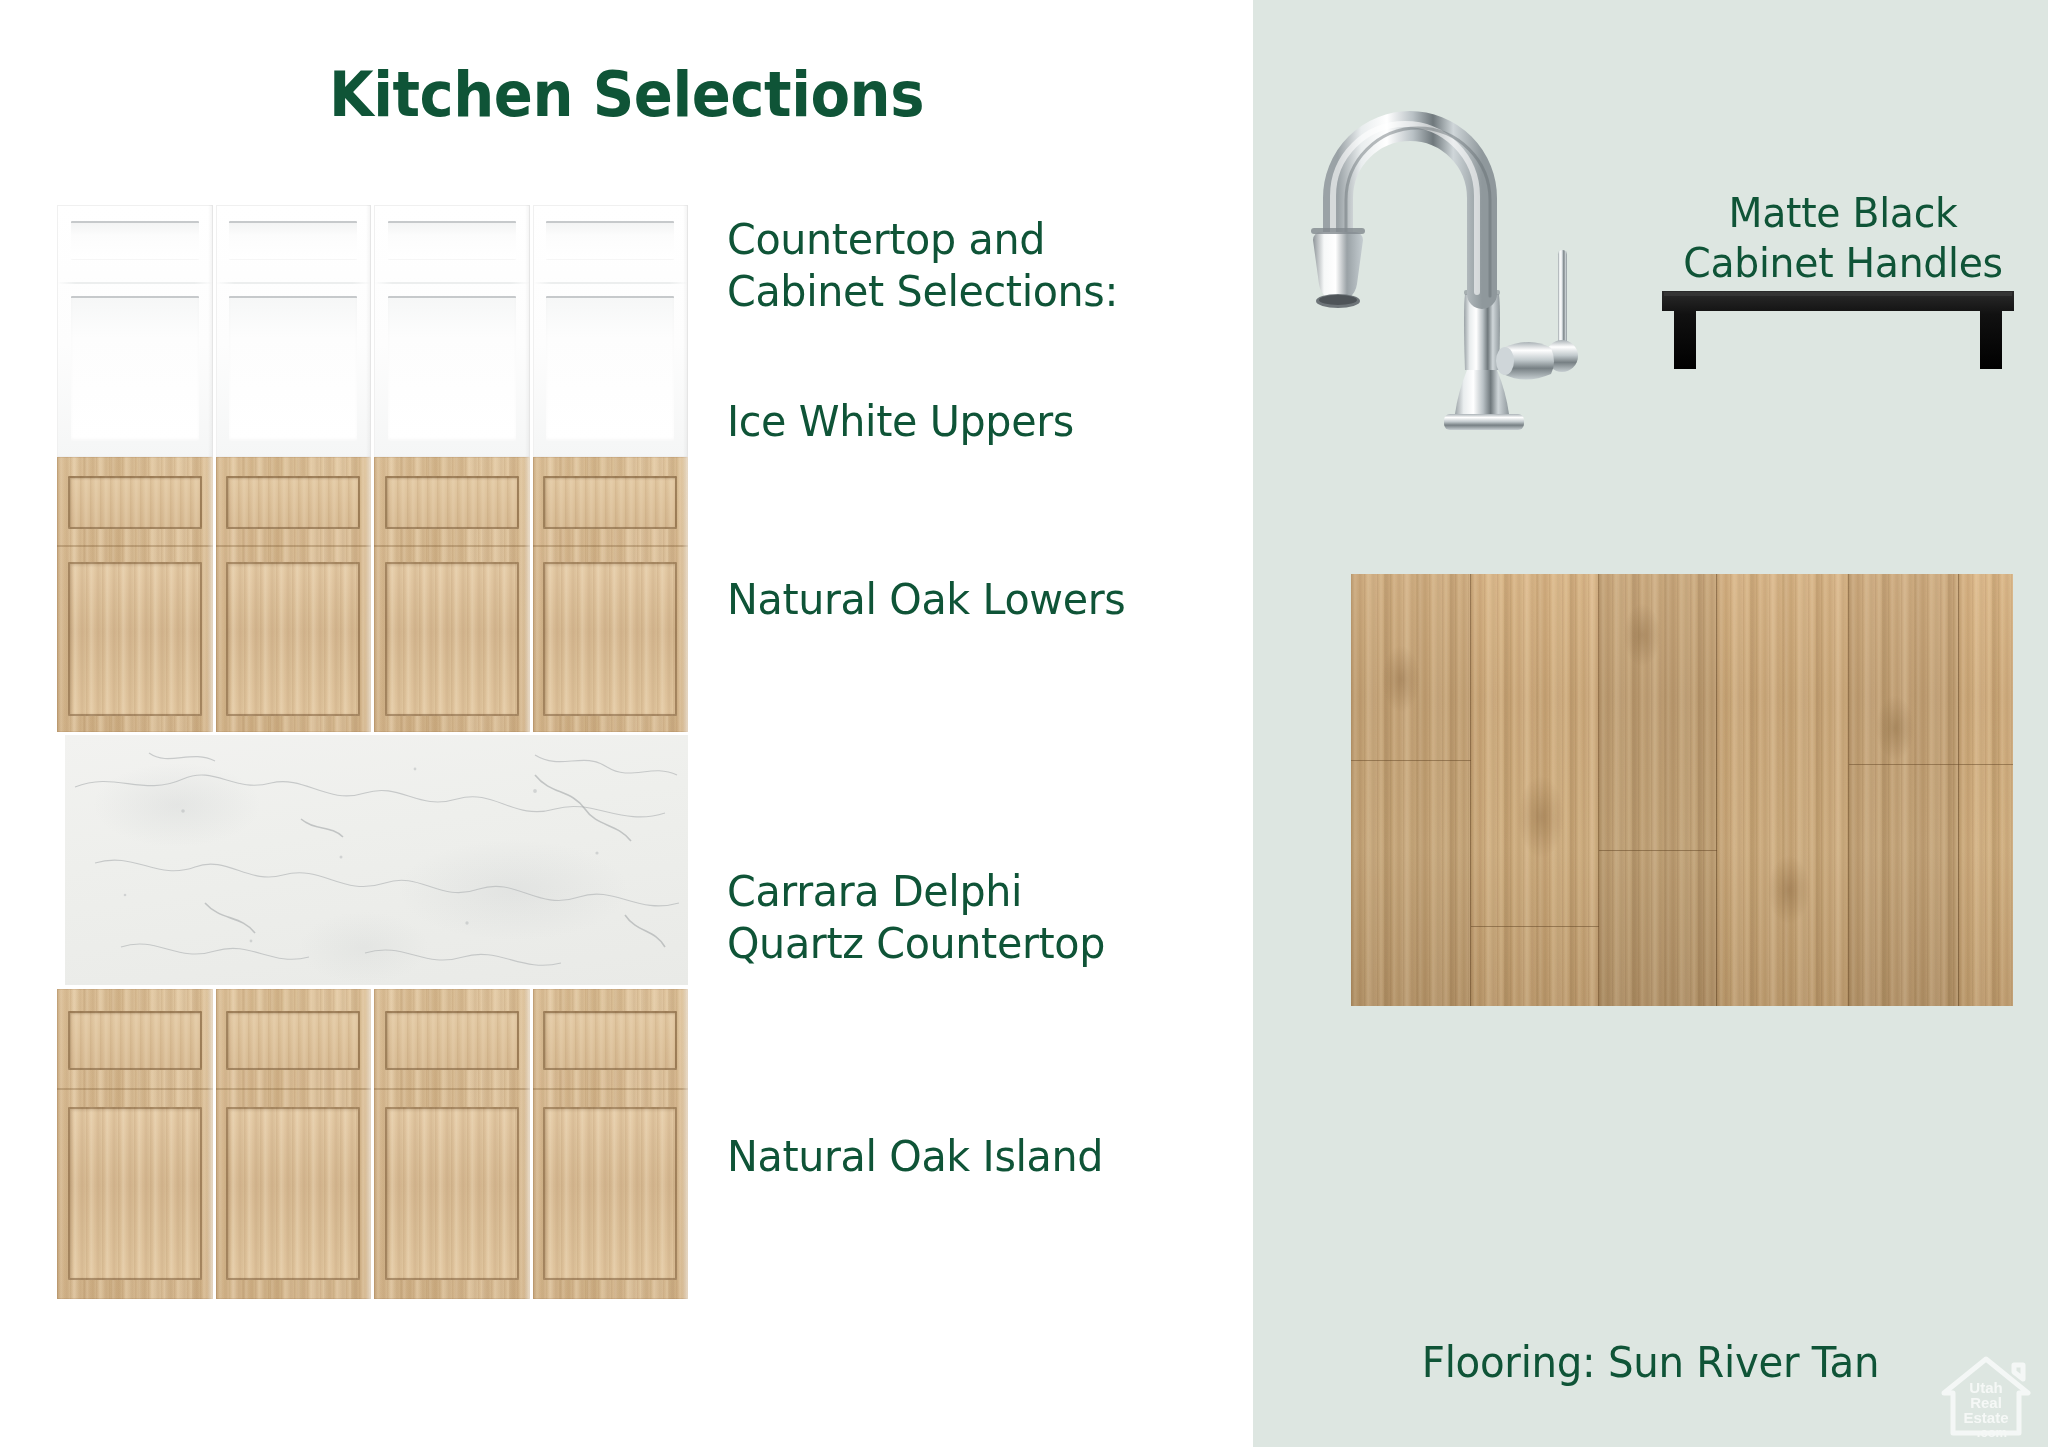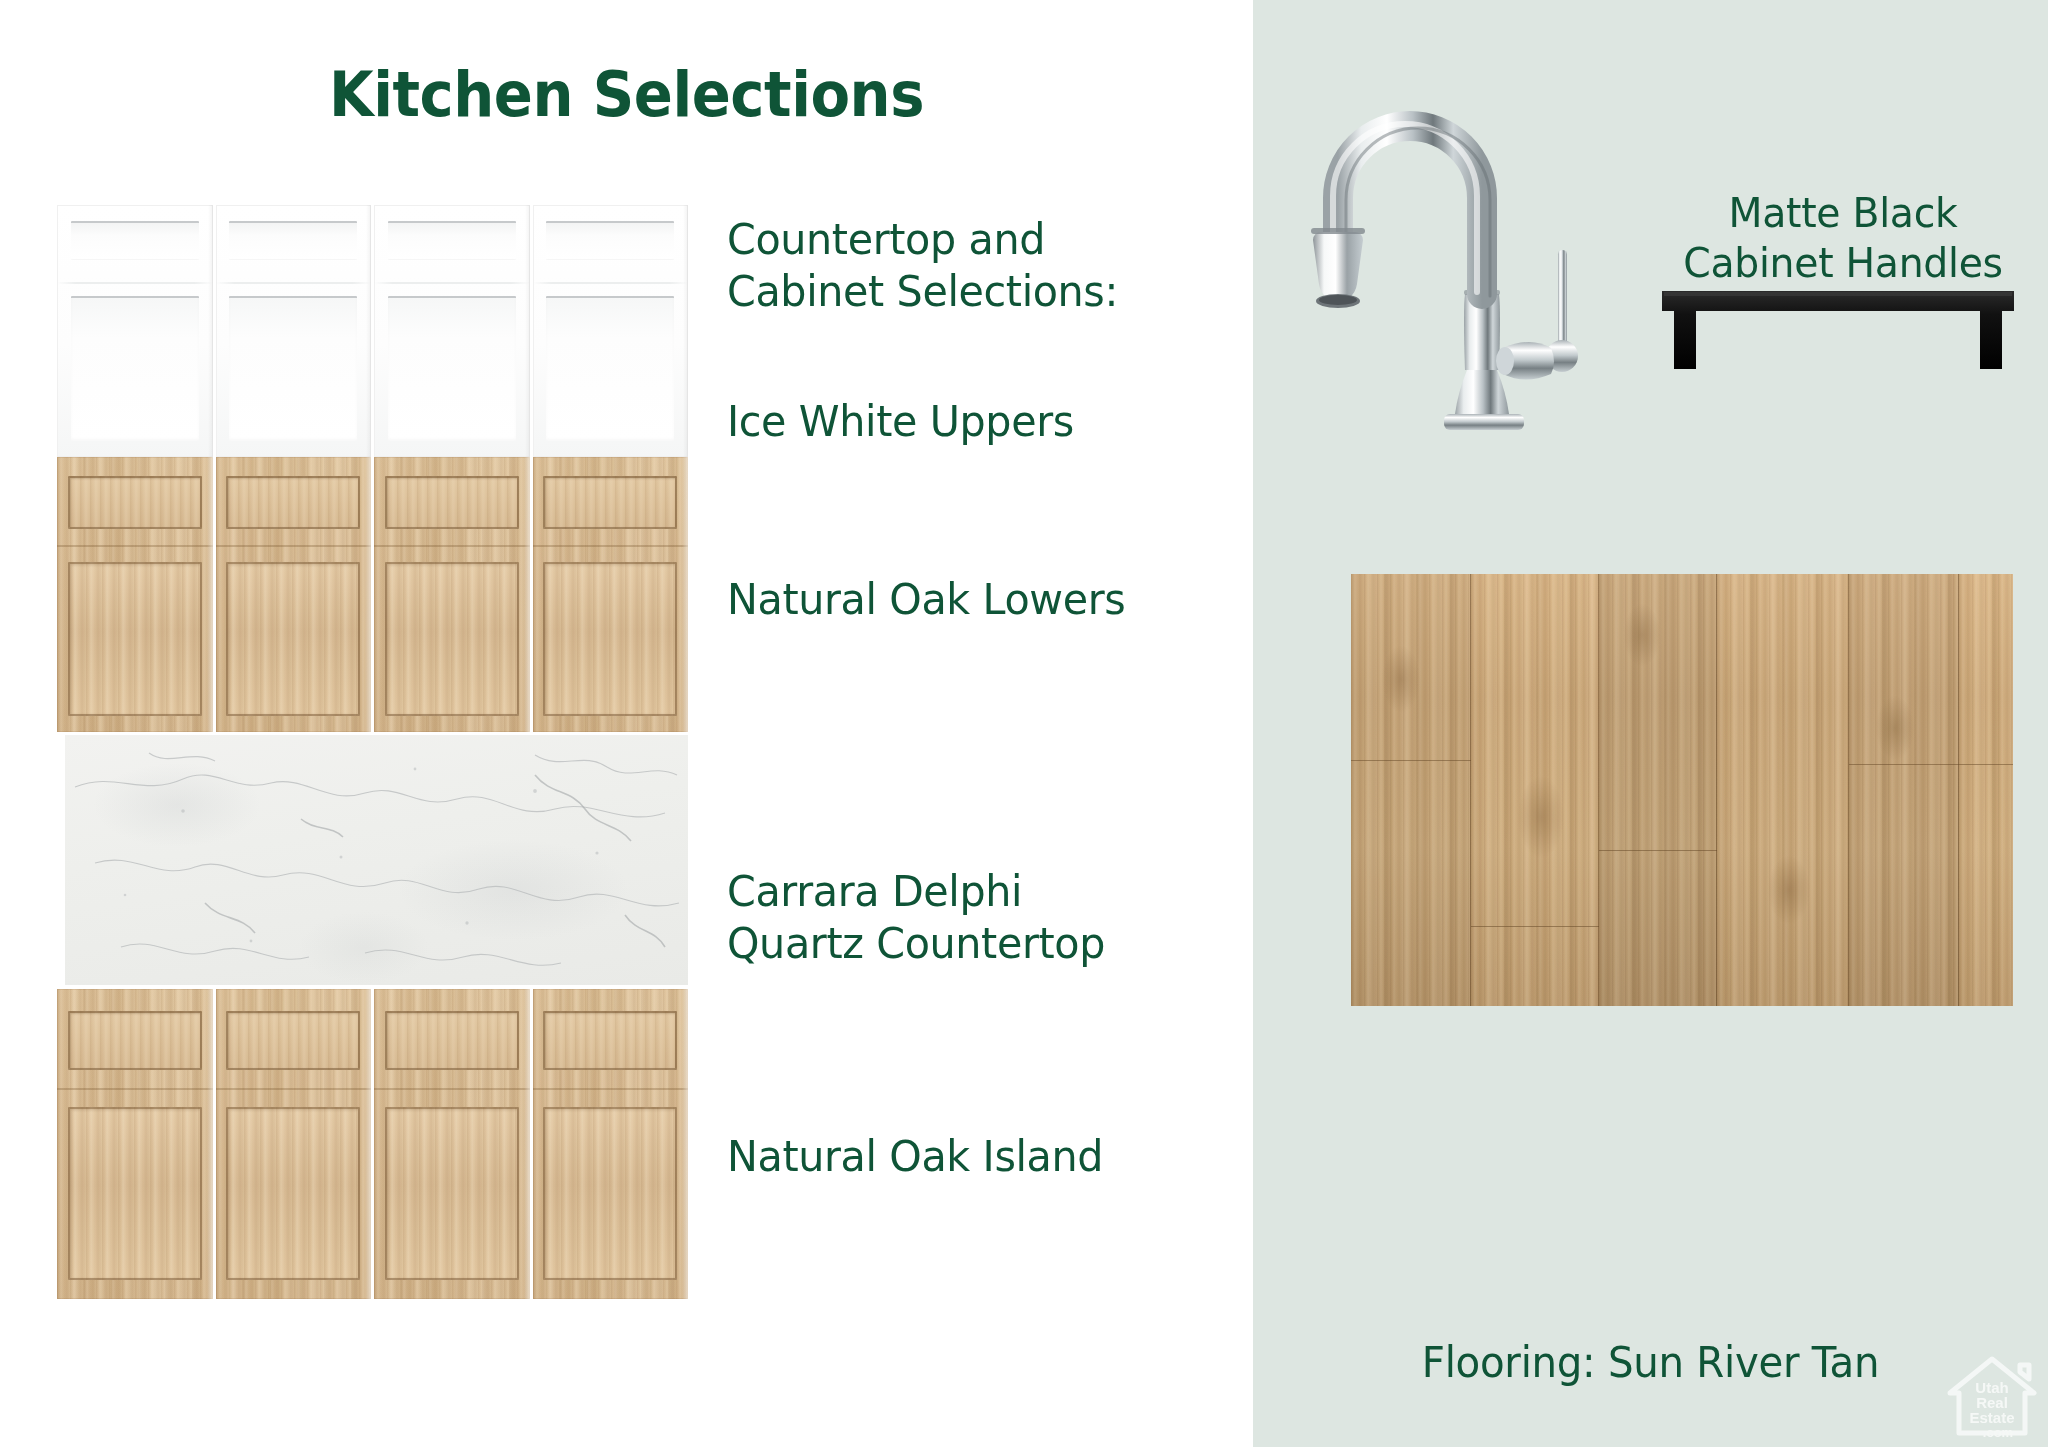--- a/index.html
+++ b/index.html
@@ -232,21 +232,21 @@
     background: rgba(102,72,38,.5);
   }
   .floor-shade {
     position:absolute; inset:0;
     background: linear-gradient(180deg, rgba(255,255,255,.05) 0%, rgba(0,0,0,.03) 55%, rgba(0,0,0,.07) 100%);
     pointer-events:none;
   }
 
   
   .watermark {
-    position:absolute; right:2px; bottom:6px;
+    position:absolute; right:8px; bottom:6px;
     width:108px; height:92px; opacity:.72;
   }
   .watermark svg { width:100%; height:100%; }
 </style>
 </head>
 <body>
 
 <div id="board">
 
   <div class="left-panel">

